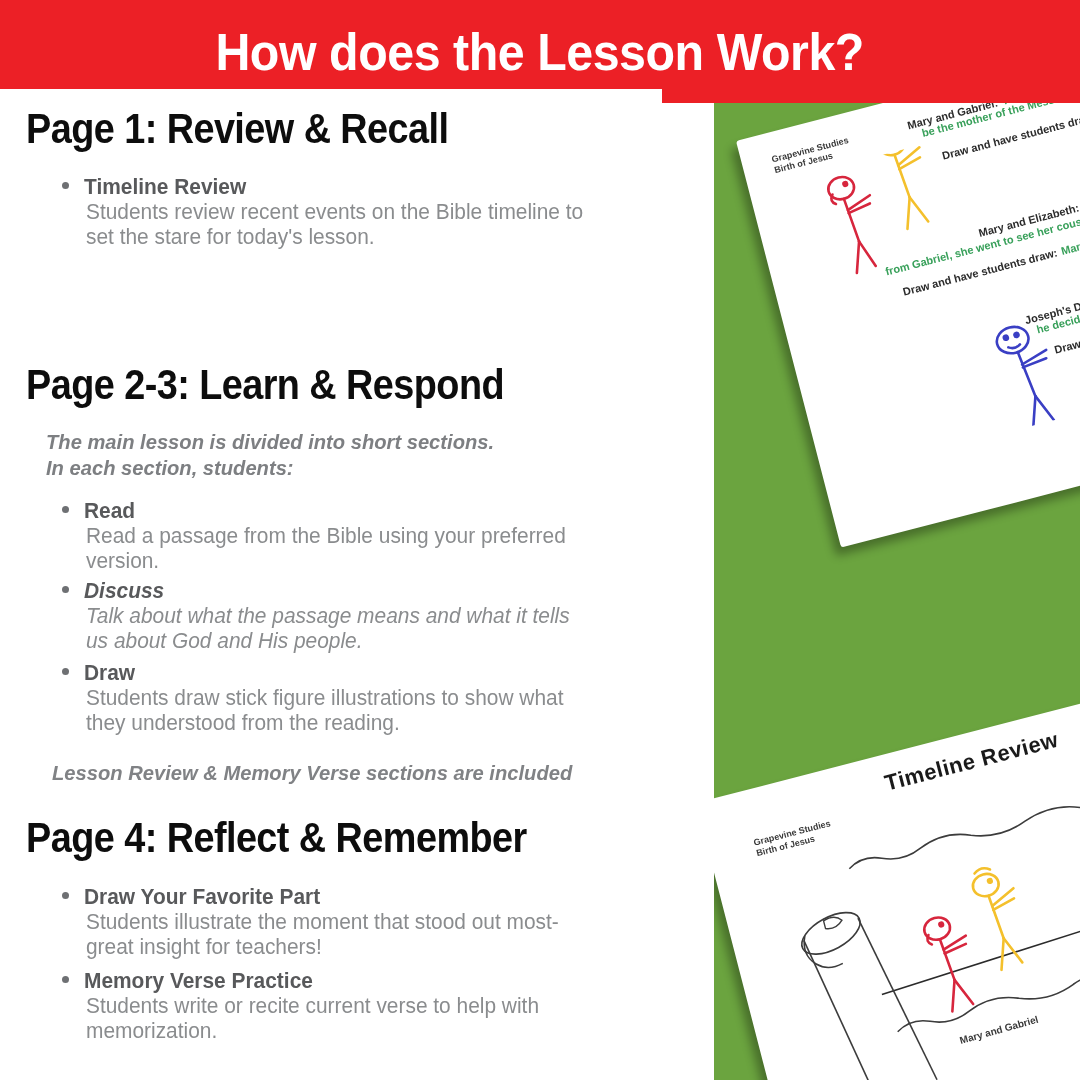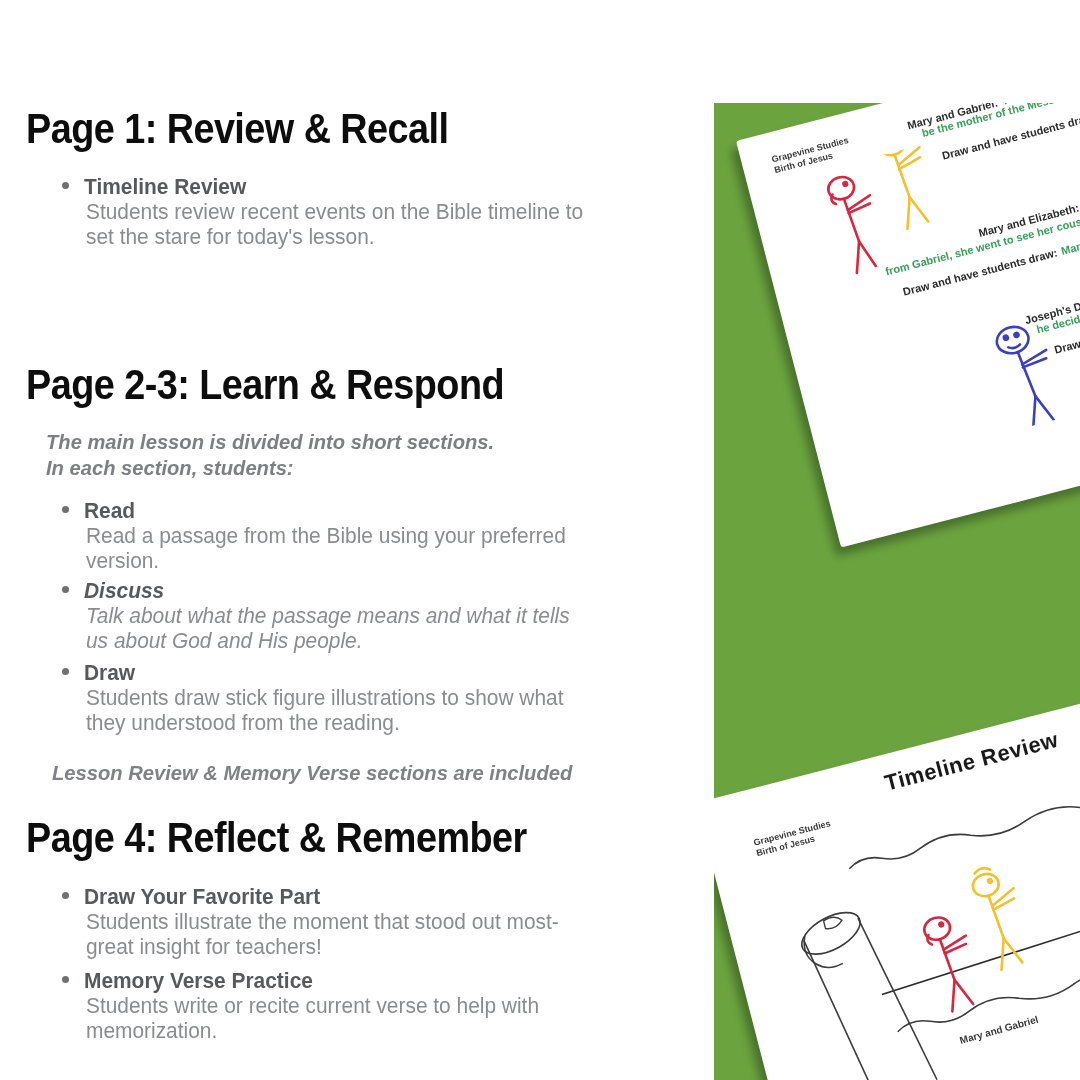--- a/index.html
+++ b/index.html
@@ -189,20 +189,23 @@
     font-size: 10px;
     font-weight: bold;
     color: #3A3A3A;
   }
 </style>
 </head>
 <body>
 
 <div id="page">
 
+  <div id="banner">
+    <div id="banner-title">How does the Lesson Work?</div>
+  </div>
 
   <div id="left-col">
 
     <div class="section-heading" style="top:16px;">Page 1: Review &amp; Recall</div>
 
     <div class="bullet-item" style="top:86px;">
       <span class="bullet-dot"></span>
       <span class="bullet-title">Timeline Review</span>
       <span class="bullet-desc">Students review recent events on the Bible timeline to
 set the stare for today's lesson.</span>

